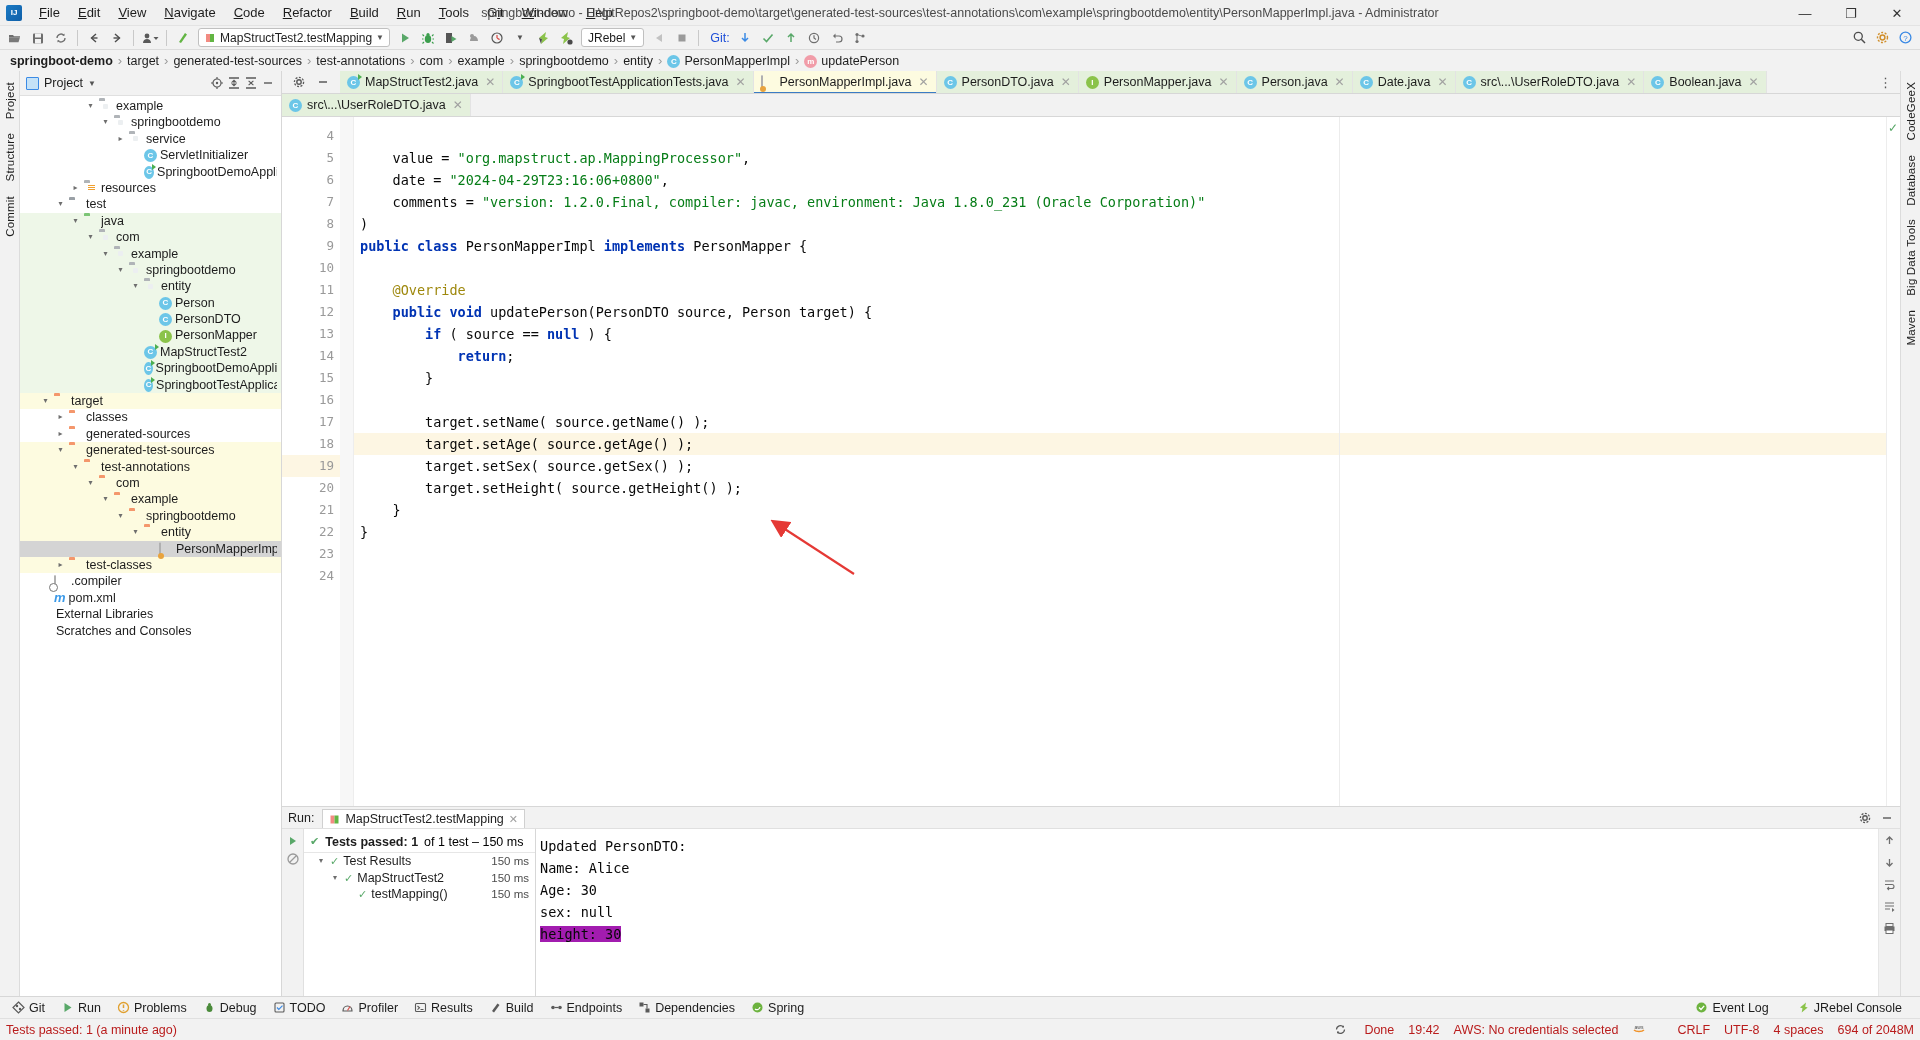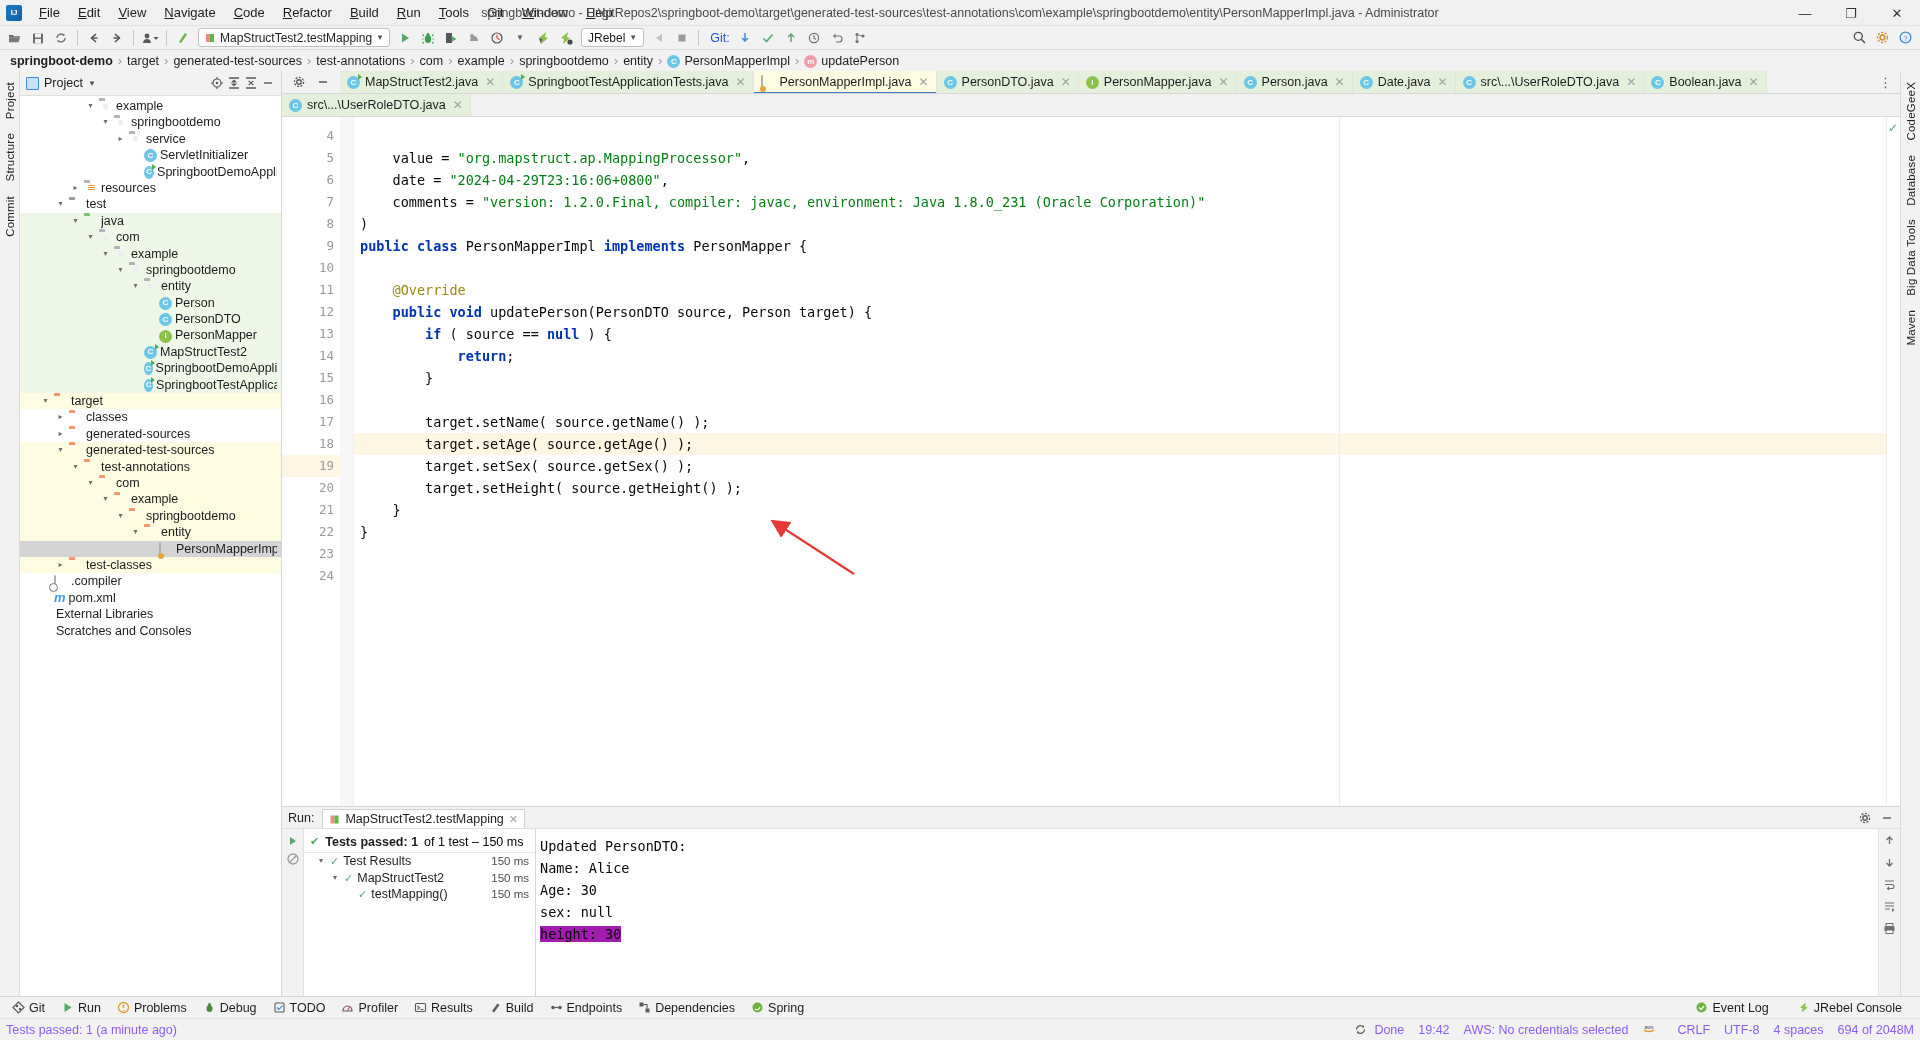--- a/index.html
+++ b/index.html
@@ -270,24 +270,24 @@
   
   .toolwin {
     height: 22px; background: #f2f2f2; display: flex; align-items: center;
     gap: 0; padding: 0 4px; border-top: 1px solid #d7d7d7; flex: none; font-size: 12.5px;
   }
   .tw-item { display: flex; align-items: center; gap: 4px; padding: 2px 8px; color: #1d1d1d; }
   .tw-right { margin-left: auto; display: flex; align-items: center; gap: 12px; padding-right: 6px; }
 
   .statusbar {
     height: 22px; background: #f2f2f2; display: flex; align-items: center;
-    padding: 0 6px; font-size: 12.5px; color: #8b5cf6; flex: none; border-top: 1px solid #e0e0e0;
+    padding: 0 6px; font-size: 12.5px; color: #b91c1c; flex: none; border-top: 1px solid #e0e0e0;
   }
   .sb-right { margin-left: auto; display: flex; align-items: center; gap: 14px; }
-  .sb-item { display: flex; align-items: flex-start; gap: 7px; }
+  .sb-item { display: flex; align-items: flex-start; gap: 17px; }
 
   svg { display: block; }
 </style>
 </head>
 <body>
 
 <div class="app">
 
   <div class="titlebar">
     <div class="ij-logo"></div>

